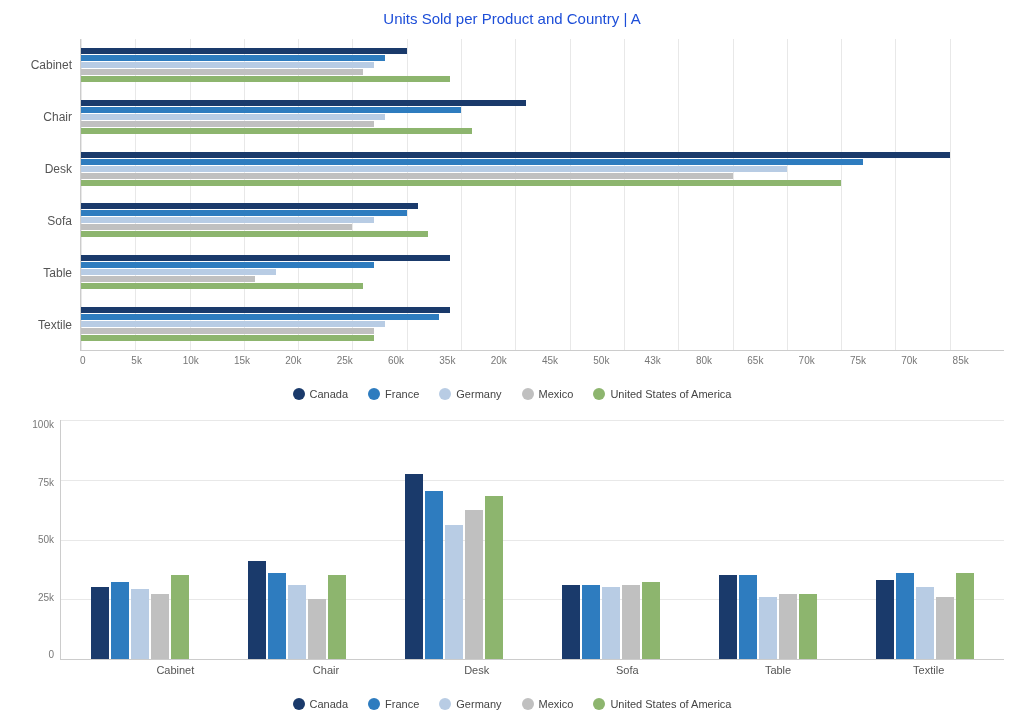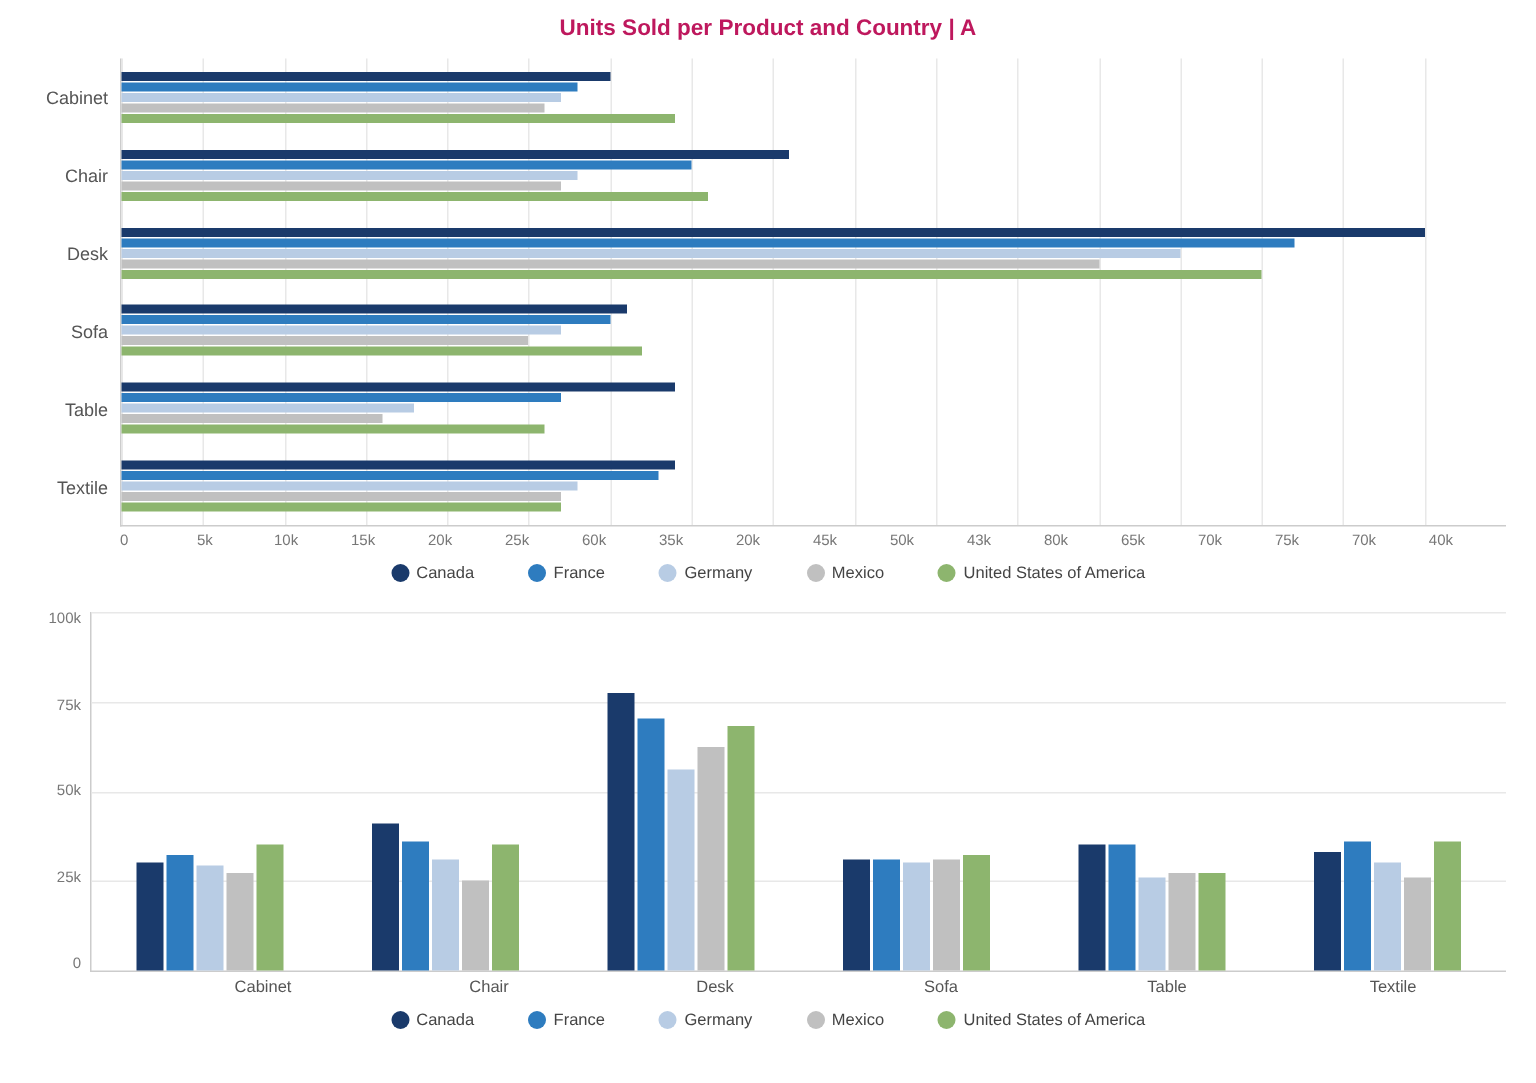--- a/index.html
+++ b/index.html
@@ -14,22 +14,22 @@
     }
 
     .chart-container {
       width: 100%;
       margin-bottom: 20px;
     }
 
     .chart-title {
       text-align: center;
       font-size: 15px;
-      font-weight: 700;
-      color: #be185d;
+      font-weight: 400;
+      color: #1d4ed8;
       margin-bottom: 12px;
     }
 
     
     .chart-a-wrapper {
       display: flex;
       flex-direction: column;
     }
 
     .chart-a-body {
@@ -114,22 +114,22 @@
       text-align: left;
       font-size: 10px;
       color: #777;
     }
 
     
     .legend {
       display: flex;
       flex-direction: row;
       justify-content: center;
-      gap: 36px;
-      margin-top: 10px;
+      gap: 20px;
+      margin-top: 22px;
       flex-wrap: wrap;
     }
 
     .legend-item {
       display: flex;
       align-items: center;
       gap: 5px;
       font-size: 11px;
       color: #444;
     }
@@ -384,21 +384,21 @@
           <div class="chart-a-xtick">35k</div>
           <div class="chart-a-xtick">20k</div>
           <div class="chart-a-xtick">45k</div>
           <div class="chart-a-xtick">50k</div>
           <div class="chart-a-xtick">43k</div>
           <div class="chart-a-xtick">80k</div>
           <div class="chart-a-xtick">65k</div>
           <div class="chart-a-xtick">70k</div>
           <div class="chart-a-xtick">75k</div>
           <div class="chart-a-xtick">70k</div>
-          <div class="chart-a-xtick">40k</div>
+          <div class="chart-a-xtick">85k</div>
         </div>
       <div class="legend" id="legendA">
           <div class="legend-item">
             <div class="legend-dot" style="background-color: rgb(26, 58, 107);"></div>
             <span>Canada</span>
           </div>
           <div class="legend-item">
             <div class="legend-dot" style="background-color: rgb(46, 124, 191);"></div>
             <span>France</span>
           </div>

